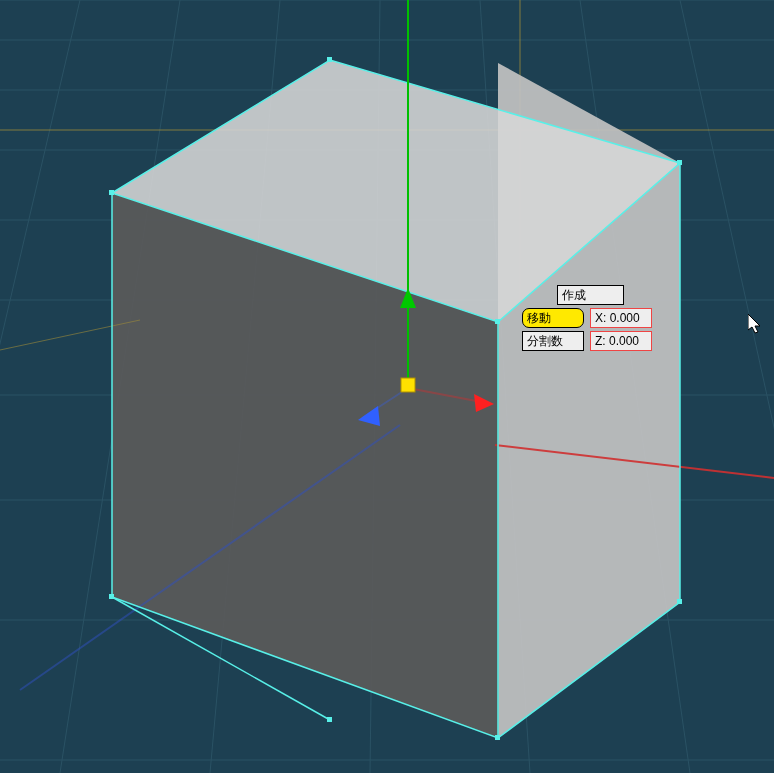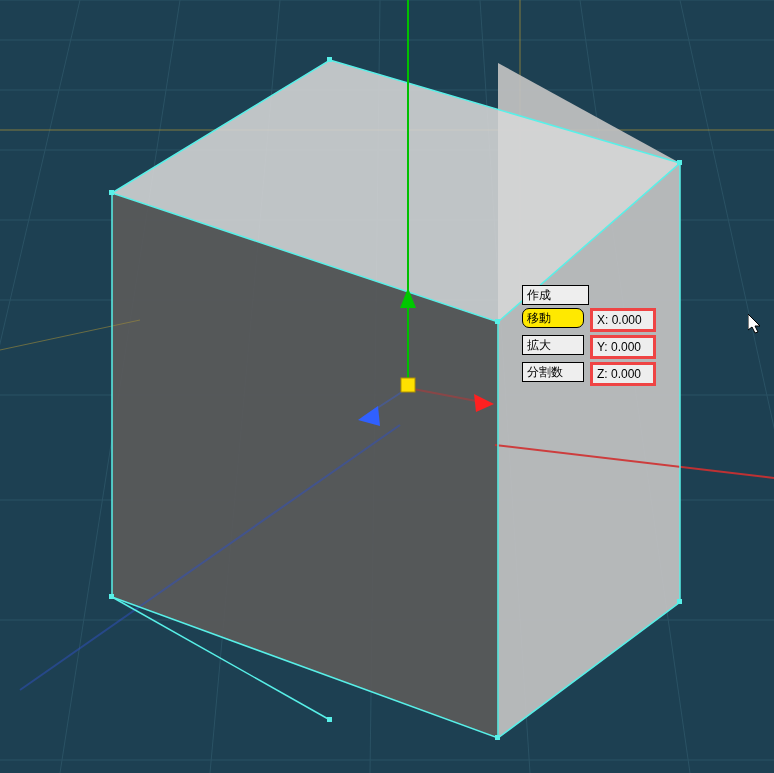--- a/index.html
+++ b/index.html
@@ -40,28 +40,29 @@
     min-width: 50px;
     height: 14px;
     line-height: 14px;
     box-sizing: content-box;
     font-size: 12px;
     color: #000;
     margin-right: 6px;
   }
   .btn.wide {
     min-width: 55px;
+    margin-left: 35px;
   }
   .btn.selected {
     background: #ffe900;
     border-radius: 7px;
   }
   .val {
     display: inline-block;
-    border: 3px solid #ef4444;
+    border: 1px solid #ef4444;
     background: #eeeeee;
     padding: 2px 6px 2px 4px;
     min-width: 50px;
     height: 14px;
     line-height: 14px;
     font-size: 12px;
     color: #000;
   }
   .cursor {
     position: absolute;
@@ -164,24 +165,20 @@
 
 <div class="panel">
   <div class="row">
     <span class="btn wide">作成</span>
   </div>
   <div class="row">
     <span class="btn selected">移動</span>
     <span class="val">X: 0.000</span>
   </div>
   <div class="row">
-    <span class="btn">拡大</span>
-    <span class="val">Y: 0.000</span>
-  </div>
-  <div class="row">
     <span class="btn">分割数</span>
     <span class="val">Z: 0.000</span>
   </div>
 </div>
 
 <svg class="cursor" width="18" height="24">
   <polygon points="0,0 0,16 4,13 7,19 10,18 7,12 12,12" fill="#ffffff" stroke="#000" stroke-width="1"></polygon>
 </svg>
 
 </div>

